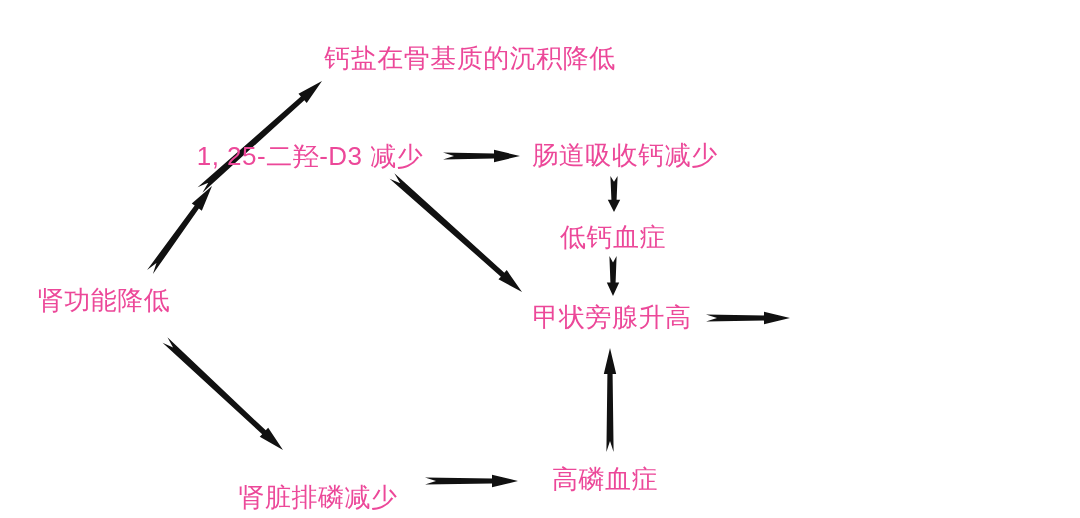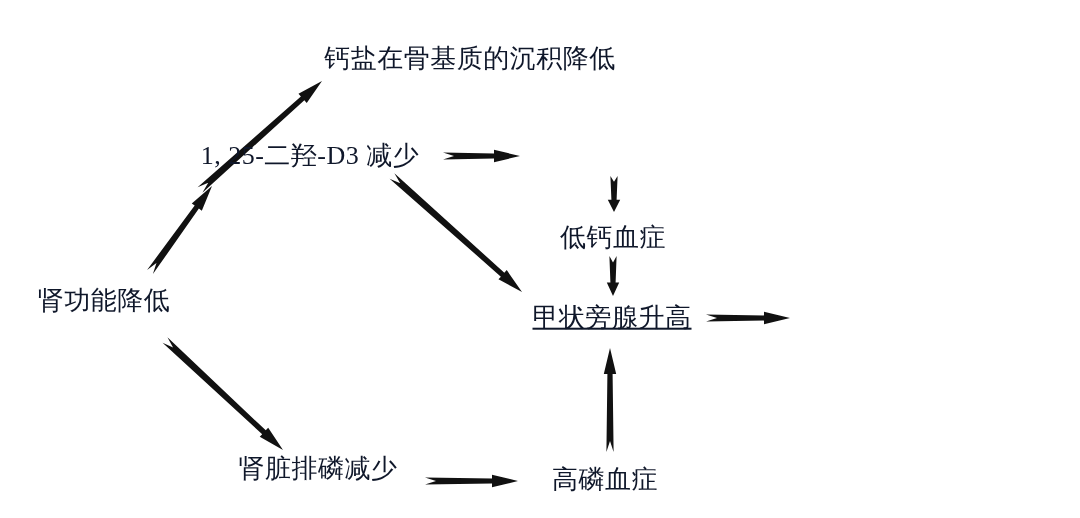--- a/index.html
+++ b/index.html
@@ -10,31 +10,31 @@
   #canvas {
     position: relative;
     width: 1080px;
     height: 518px;
     background: #ffffff;
     overflow: hidden;
     font-family: "Liberation Serif", "DejaVu Serif", serif;
   }
   .node {
     position: absolute;
-    color: #0f172a;
+    color: #ec4899;
     font-size: 26px;
     line-height: 1.1;
     white-space: nowrap;
     letter-spacing: 0.5px;
     font-weight: 500;
     transform: translate(-50%, -50%);
     text-align: center;
   }
   .node.latinish {
-    font-family: Liberation Serif, serif;
+    font-family: Liberation Sans, sans-serif;
   }
   #edges {
     position: absolute;
     left: 0;
     top: 0;
     width: 1080px;
     height: 518px;
     pointer-events: none;
   }
 </style>
@@ -53,19 +53,20 @@
         <path d="M613.00,296.00L606.80,282.40L610.40,282.40L609.40,256.00L613.00,262.40L616.60,256.00L615.60,282.40L619.20,282.40Z" fill="#111111"></path>
         <path d="M790.00,318.00L764.00,324.20L764.00,320.60L706.00,321.60L717.00,318.00L706.00,314.40L764.00,315.40L764.00,311.80Z" fill="#111111"></path>
         <path d="M283.00,450.00L259.75,436.81L262.21,434.17L162.55,342.63L173.05,347.50L167.45,337.37L265.75,430.37L268.21,427.74Z" fill="#111111"></path>
         <path d="M518.00,481.00L492.00,487.20L492.00,483.60L425.00,484.60L436.00,481.00L425.00,477.40L492.00,478.40L492.00,474.80Z" fill="#111111"></path>
         <path d="M610.00,348.00L616.20,374.00L612.60,374.00L613.60,452.00L610.00,441.00L606.40,452.00L607.40,374.00L603.80,374.00Z" fill="#111111"></path>
       </g>
   </svg>
 
   <div class="node" style="left: 470px; top: 59px;">钙盐在骨基质的沉积降低</div>
   <div class="node latinish" style="left: 310px; top: 156px;">1, 25-二羟-D3 减少</div>
+  <div class="node" style="left: 625px; top: 156px;">肠道吸收钙减少</div>
   <div class="node" style="left: 613px; top: 238px;">低钙血症</div>
   <div class="node" style="left: 104px; top: 301px;">肾功能降低</div>
-  <div class="node" style="left: 612px; top: 318px; text-decoration: underline;">甲状旁腺升高</div>
-  <div class="node" style="left: 318px; top: 469px;">肾脏排磷减少</div>
+  <div class="node" style="left: 612px; top: 318px;">甲状旁腺升高</div>
+  <div class="node" style="left: 318px; top: 498px;">肾脏排磷减少</div>
   <div class="node" style="left: 605px; top: 481px; font-family: Liberation Mono, monospace;">高磷血症</div>
 
 </div>
 
 </body></html>

